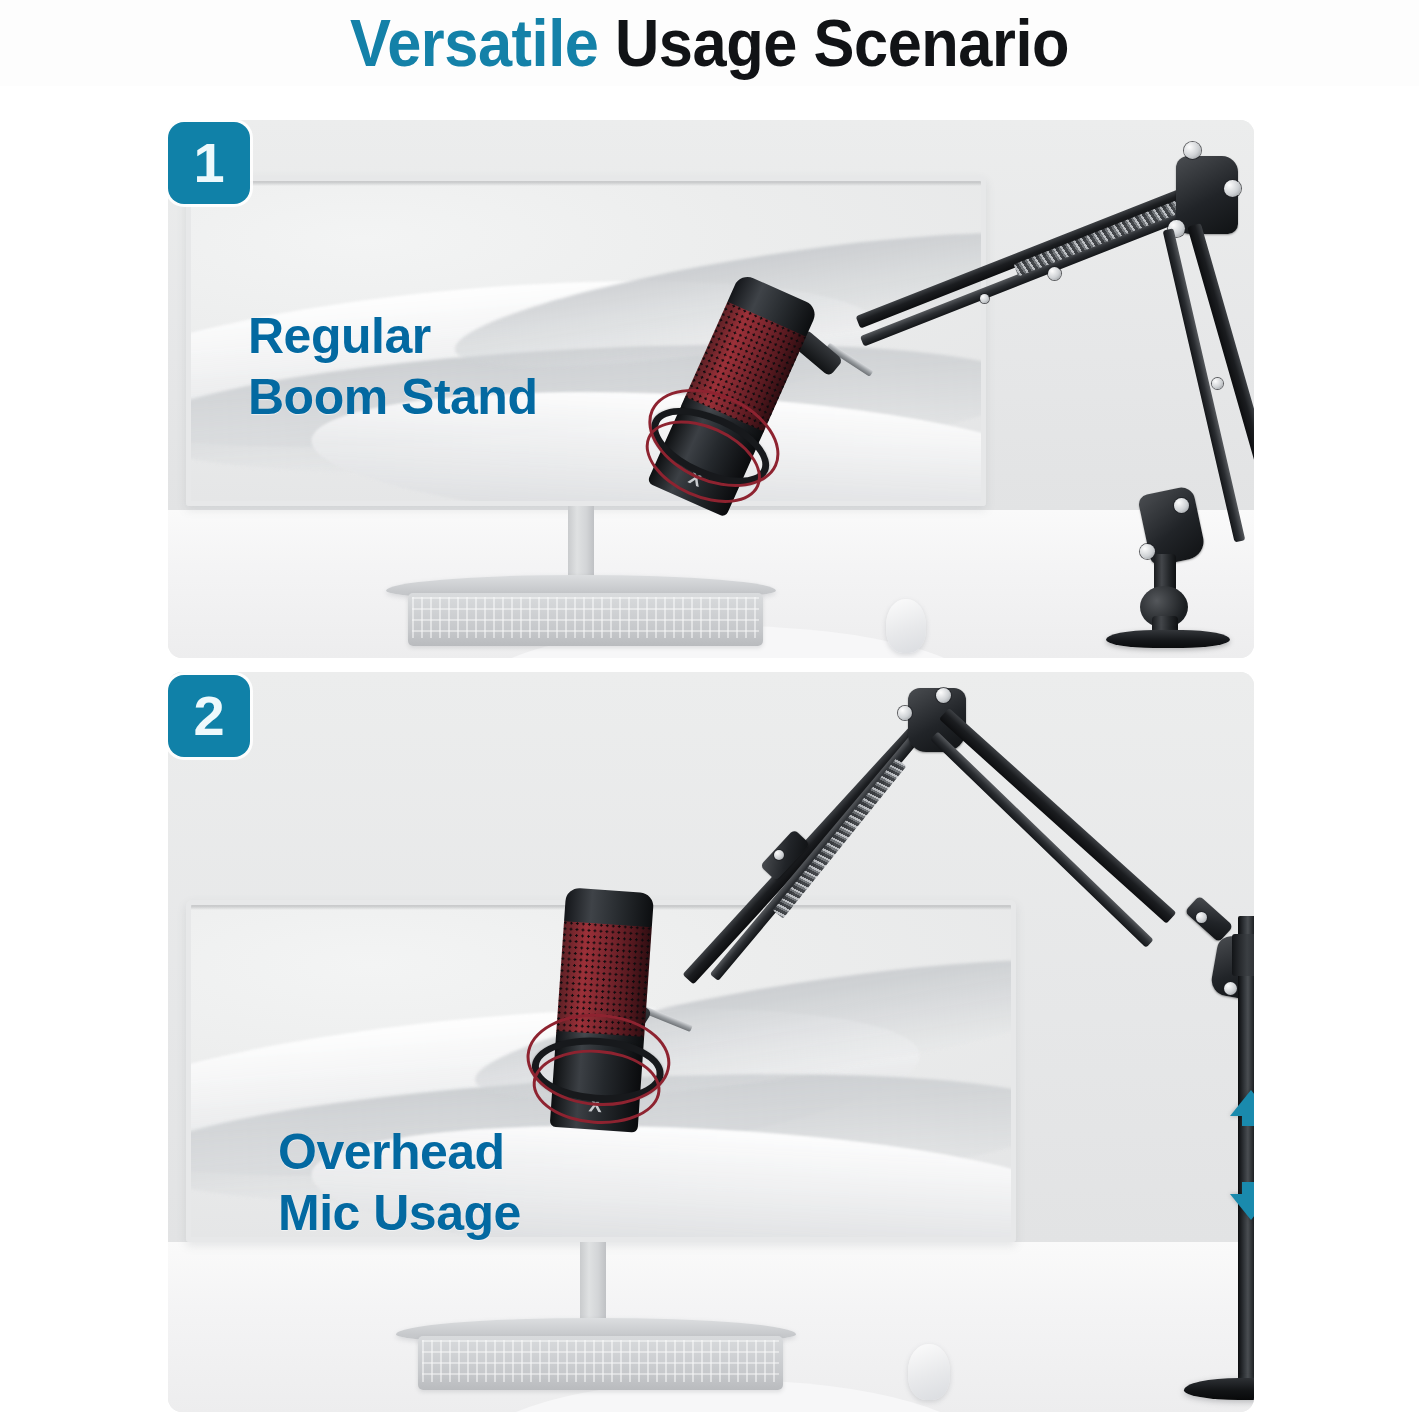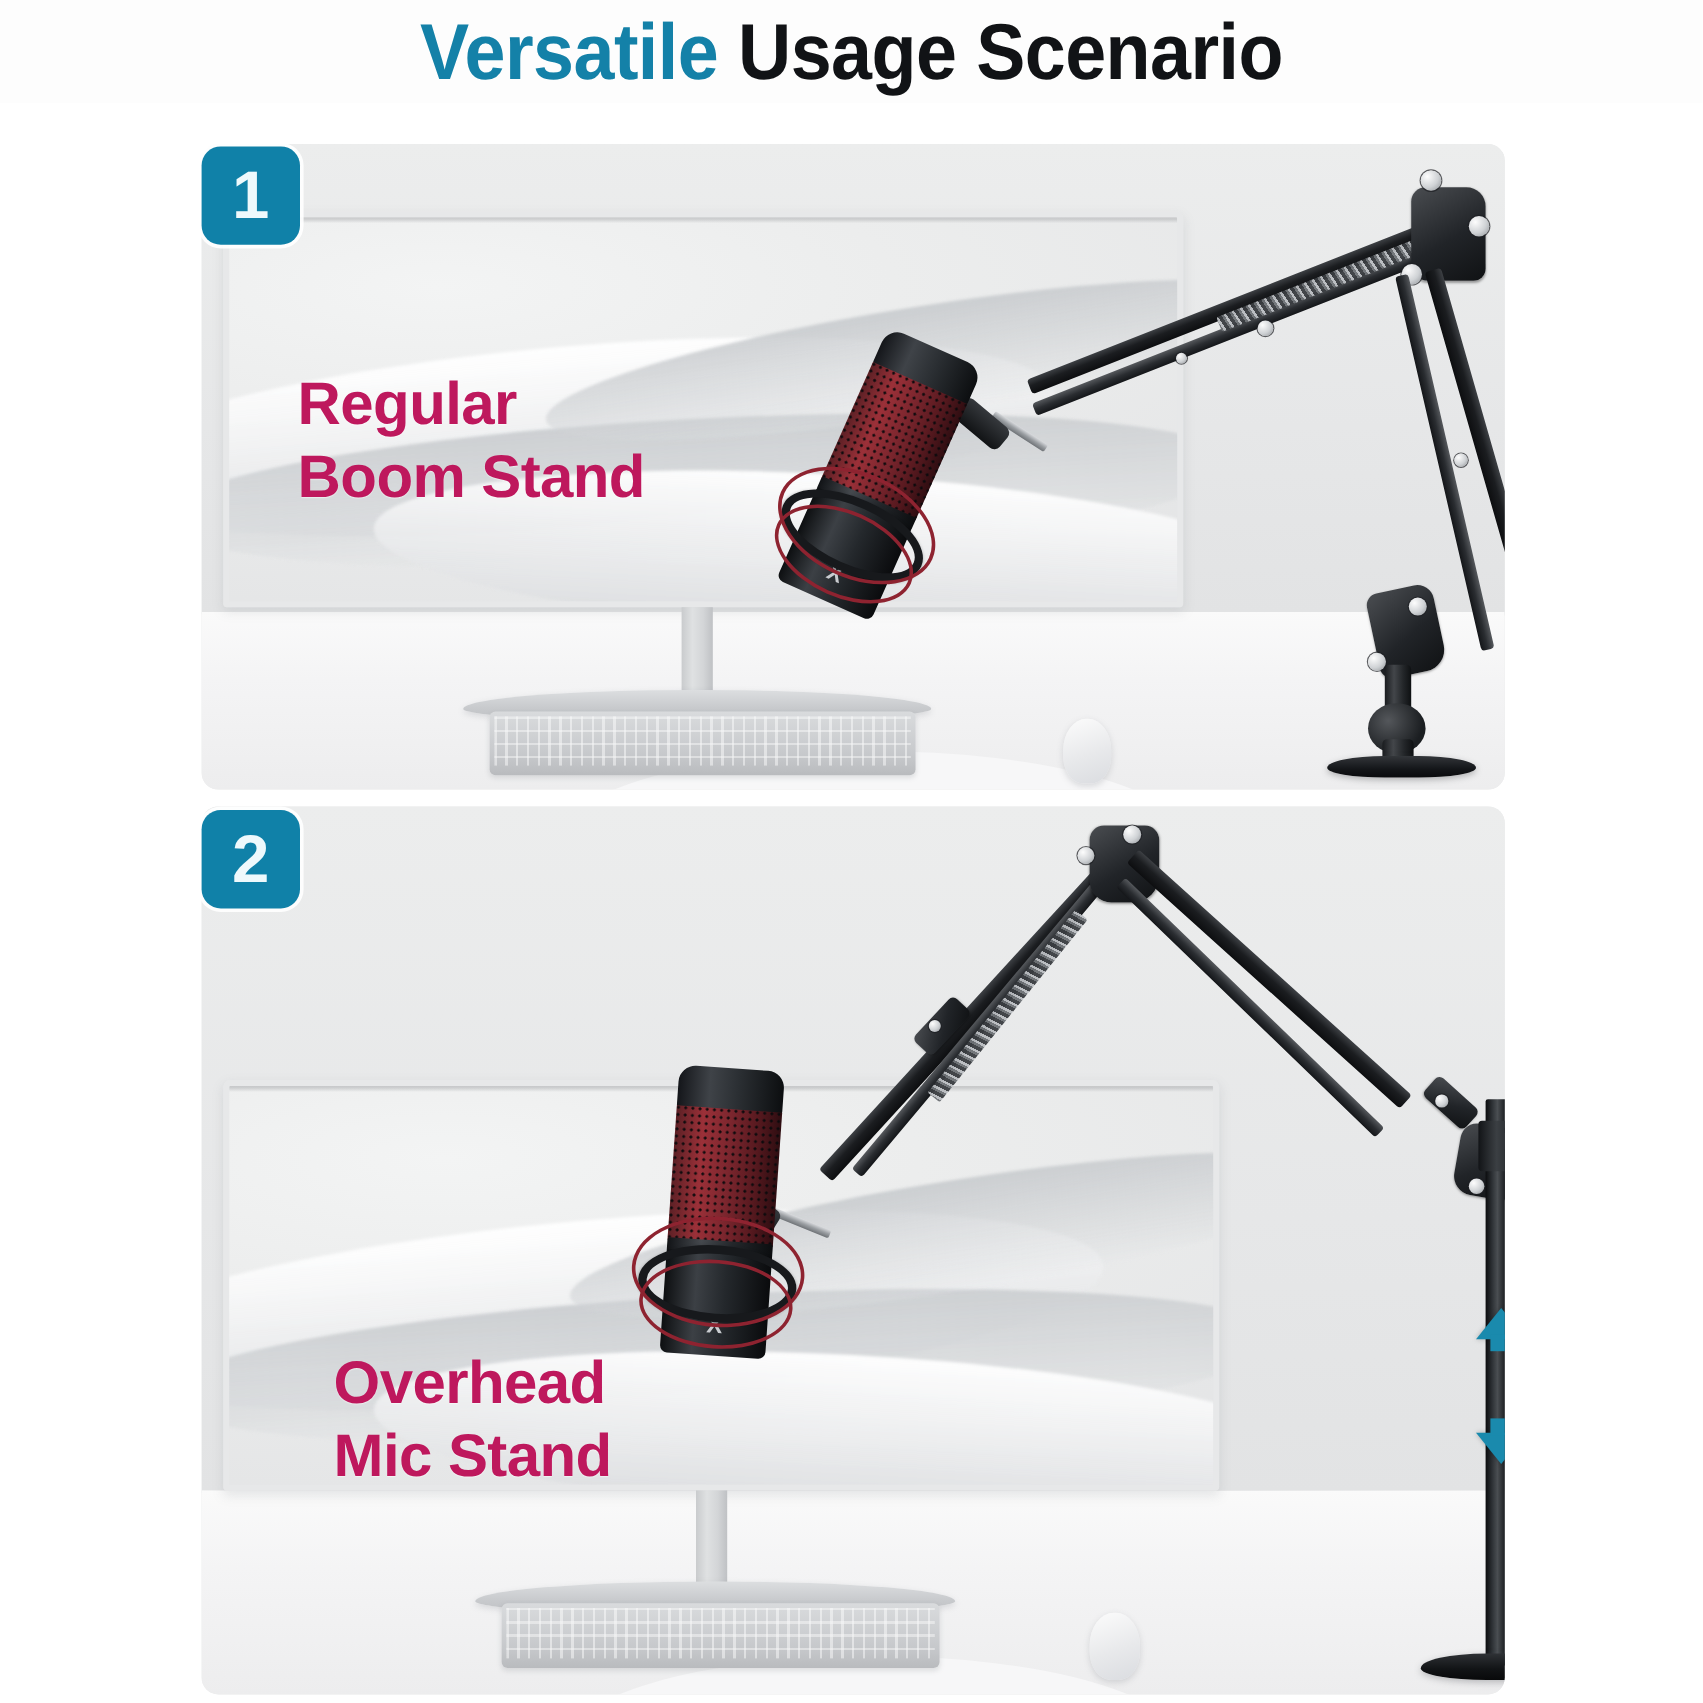--- a/index.html
+++ b/index.html
@@ -235,21 +235,21 @@
     display:flex; align-items:center; justify-content:center;
     font-size:56px; font-weight:bold; line-height:1;
     box-shadow:0 0 0 3px rgba(255,255,255,.9);
   }
   #badge-1{ left:168px; top:122px; }
   #badge-2{ left:168px; top:675px; }
 
   
   .caption{
     position:absolute;
-    color:#be185d;
+    color:#0369a1;
     font-weight:bold;
     font-size:50px;
     line-height:1.22;
     letter-spacing:-0.5px;
     white-space:pre-line;
     text-shadow:0 1px 1px rgba(255,255,255,.55);
   }
   #caption-1{ left:248px; top:306px; }
   #caption-2{ left:278px; top:1122px; }
 
@@ -408,13 +408,13 @@
   <div class="arrow arrow-dn" style="left:1062px; top:522px;"></div>
   <div class="arrow-stem" style="left:1074px; top:510px; height:14px;"></div>
 </div>
 
 <div class="badge" id="badge-1">1</div>
 <div class="badge" id="badge-2">2</div>
 
 <div class="caption" id="caption-1">Regular
 Boom Stand</div>
 <div class="caption" id="caption-2">Overhead
-Mic Stand</div>
+Mic Usage</div>
 
 </body></html>

